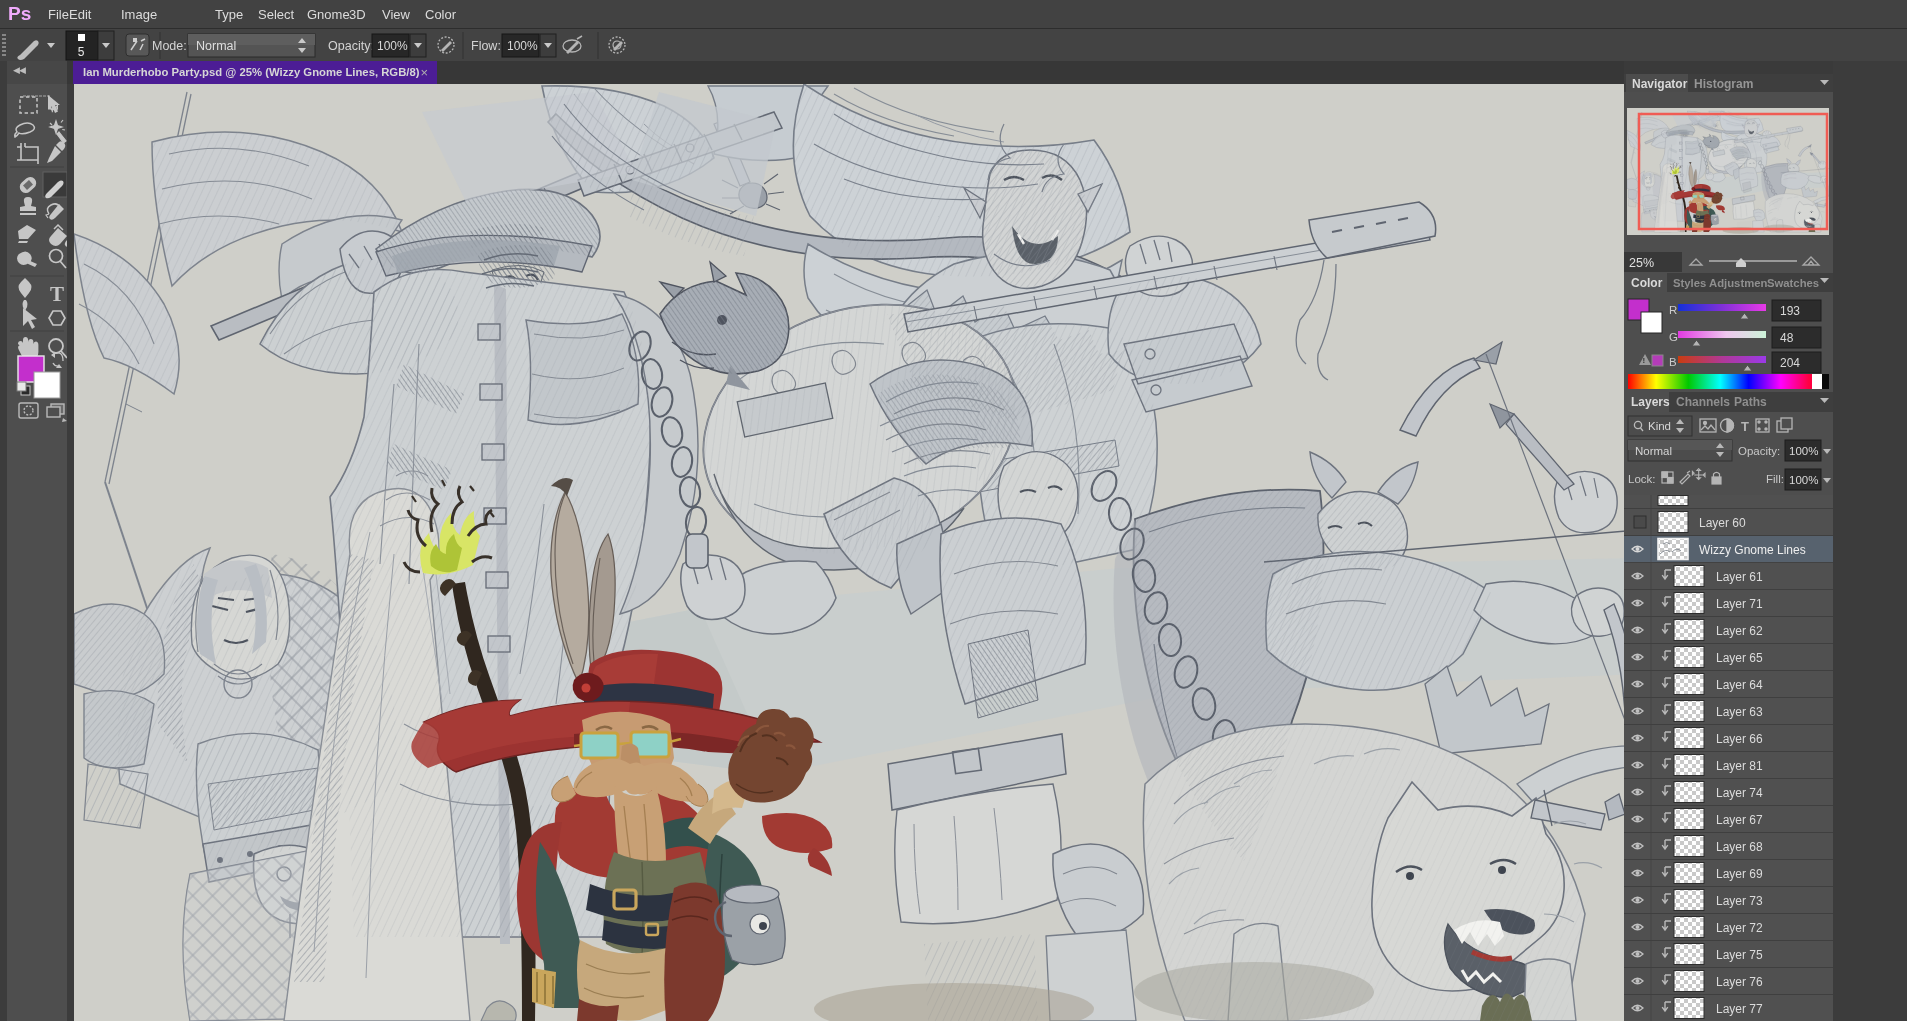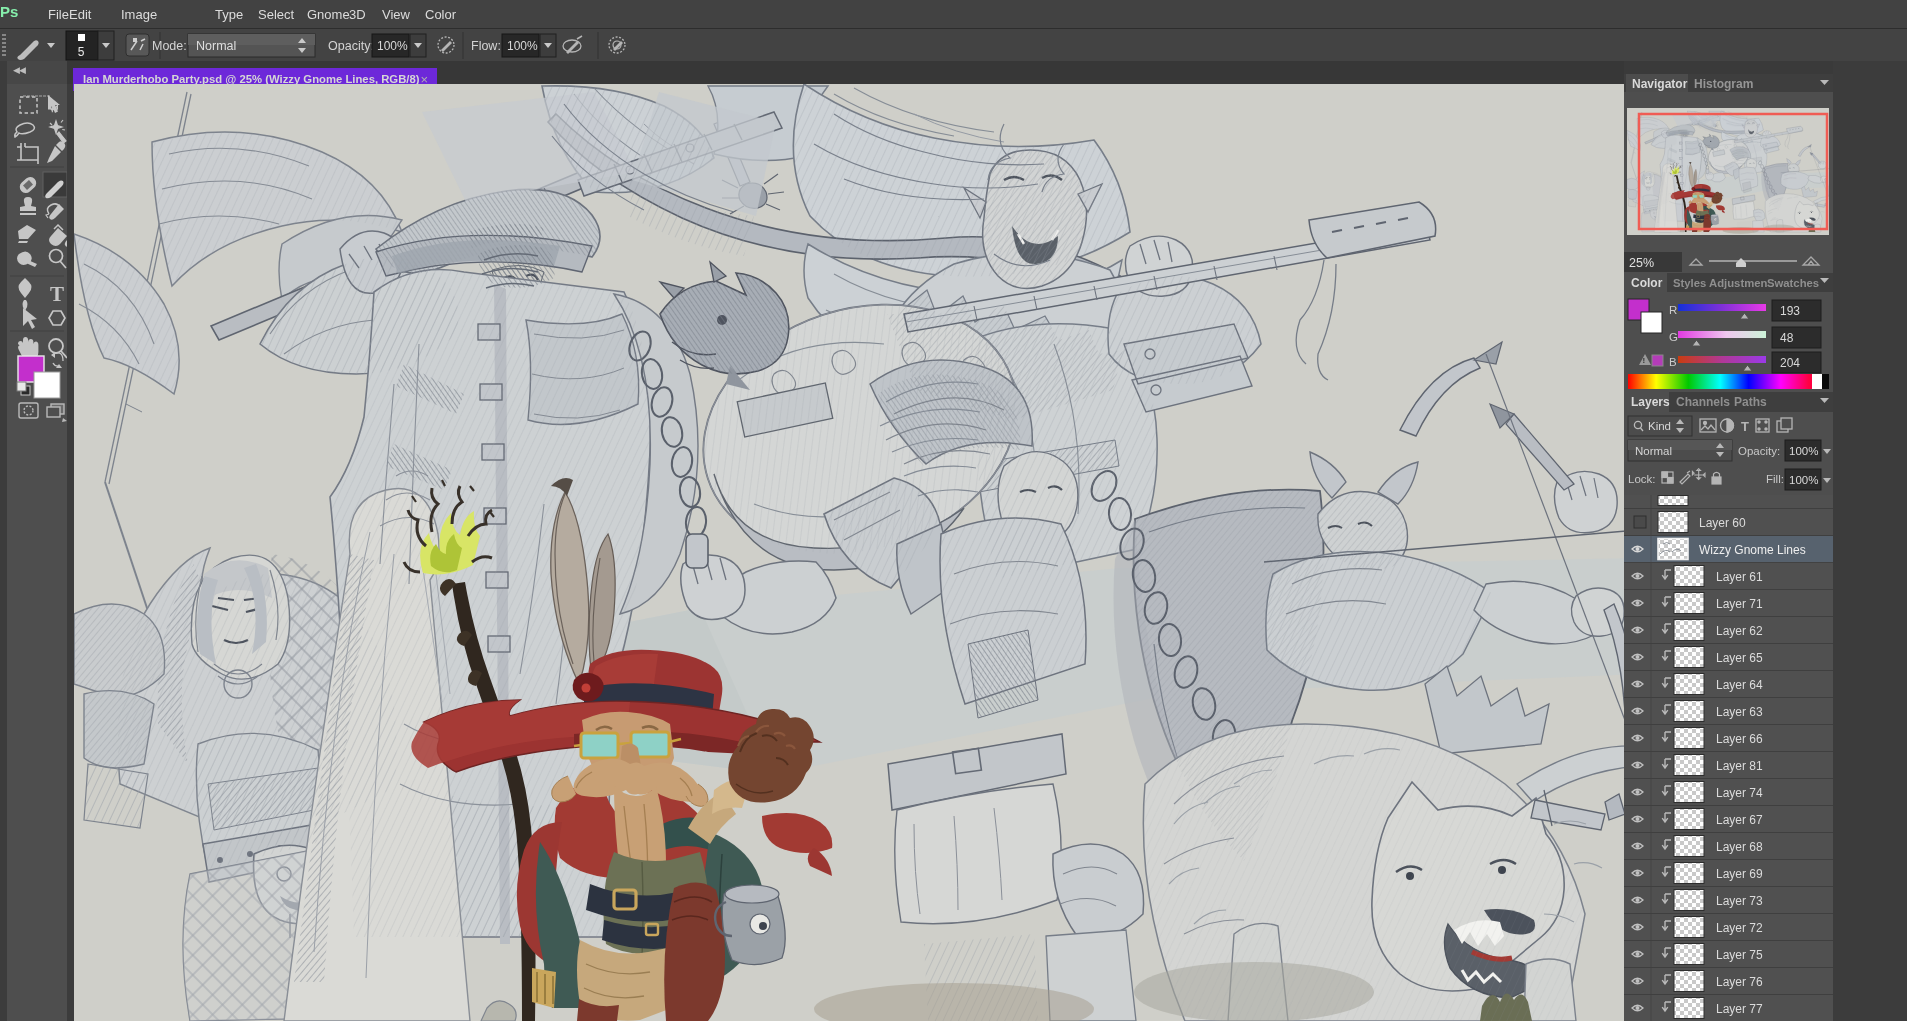--- a/index.html
+++ b/index.html
@@ -1,23 +1,23 @@
 <!DOCTYPE html>
 <html><head>
 <meta charset="utf-8">
 <style>
 *{margin:0;padding:0;box-sizing:border-box;}
 html,body{width:1907px;height:1021px;overflow:hidden;background:#3c3c3c;font-family:"Liberation Sans",sans-serif;}
 .abs{position:absolute;}
 #menubar{left:0;top:0;width:1907px;height:28px;background:#424242;color:#dcdcdc;font-size:13px;}
 #menubar .mi{position:absolute;top:7px;}
-#pslogo{position:absolute;left:0;top:3px;color:#86efac;font-weight:bold;font-size:15px;letter-spacing:0px;}
+#pslogo{position:absolute;left:8px;top:3px;color:#f0abfc;font-weight:bold;font-size:19px;letter-spacing:0px;}
 #optbar{left:0;top:28px;width:1907px;height:33px;background:#434343;border-top:1px solid #2d2d2d;color:#d4d4d4;font-size:12px;}
 #tabbar{left:67px;top:61px;width:1576px;height:23px;background:#373737;}
-#tab1{position:absolute;left:6px;top:7px;width:364px;height:23px;background:#6d28d9;color:#d6d6d6;font-size:11.3px;font-weight:bold;line-height:23px;text-align:left;padding-left:10px;white-space:nowrap;}
+#tab1{position:absolute;left:6px;top:0px;width:364px;height:23px;background:#4c1d95;color:#d6d6d6;font-size:11.3px;font-weight:bold;line-height:23px;text-align:left;padding-left:10px;white-space:nowrap;}
 #tab1 .x{position:absolute;right:9px;top:0;color:#b0b0b0;font-weight:normal;font-size:13px;}
 #toolhead{left:7px;top:61px;width:60px;height:23px;background:#474747;color:#b5b5b5;}
 #toolbar{left:7px;top:84px;width:60px;height:937px;background:#4e4e4e;}
 #canvas{left:74px;top:84px;width:1564px;height:937px;background:#cfcfc9;overflow:hidden;}
 #vscroll{left:1638px;top:84px;width:15px;height:937px;background:#404040;}
 #vthumb{position:absolute;left:2px;top:111px;width:11px;height:223px;background:#787878;border-radius:6px;}
 #rstrip{left:1656px;top:61px;width:40px;height:960px;background:#4a4a4a;}
 #rpanel{left:1624px;top:61px;width:209px;height:960px;background:#424242;}
 </style>
 </head>

